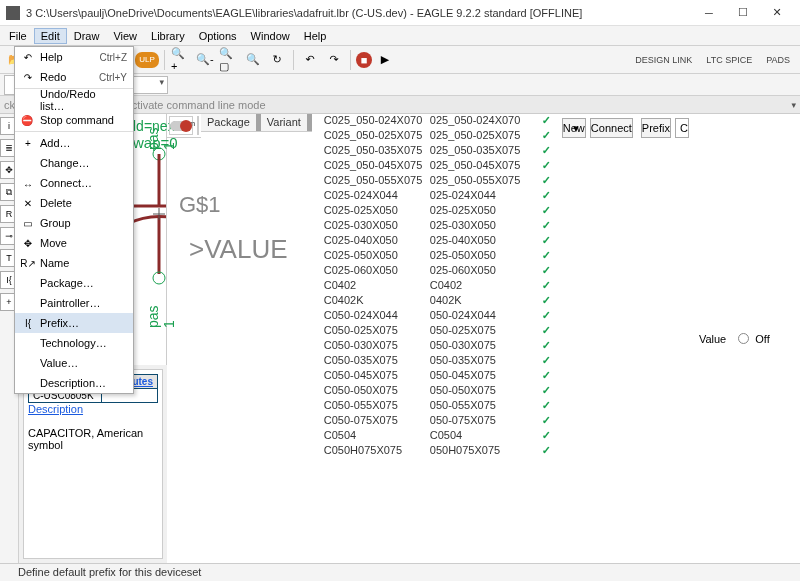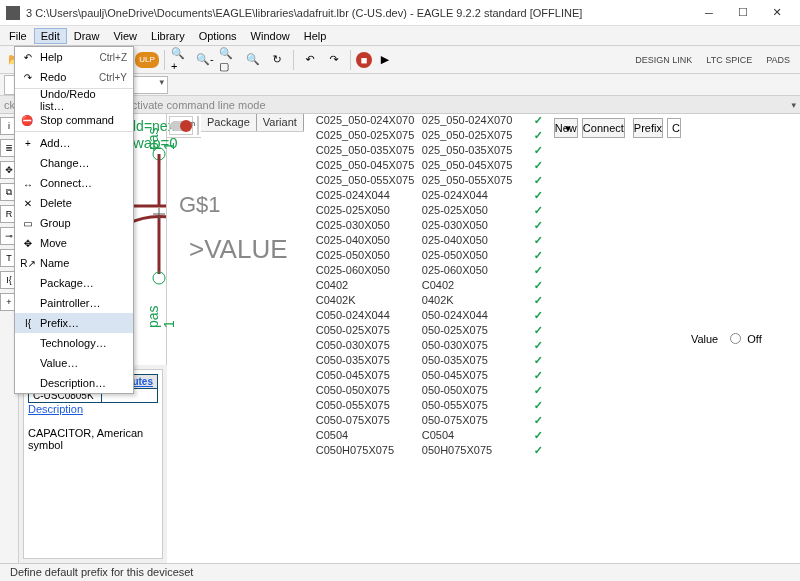--- a/index.html
+++ b/index.html
@@ -34,33 +34,33 @@
   .descbox table { border-collapse: collapse; float: right; border: 1px solid #999; }
   .descbox table th, .descbox table td { border: 1px solid #0c4a6e; padding: 1px 4px; font-size: 10px; }
   .descbox table th { background: #e4e4e4; color: #1a5adf; text-decoration: underline; }
   .right-col { flex: 1; display: flex; flex-direction: row; background: #fff; }
   .right-top { height: 24px; display: flex; border-bottom: 1px solid #ccc;}
   .right-top .slot { flex: 1; border: 1px solid #ccc; margin: 2px; display: flex; align-items: center; justify-content: center; position: relative;}
   .slot .scale { position: absolute; left: 3px; top: 2px; font-size: 8px; color: #333;}
   .switch { width: 22px; height: 10px; background: #ccc; border-radius: 5px; position: relative;}
   .switch::after{ content:""; position:absolute; right:0; top:-1px; width:12px; height:12px; border-radius:50%; background:#c0392b;}
   .pkg-head { height: 18px; display: flex; border-bottom: 1px solid #ccc; background: #f4f4f4;}
-  .pkg-head div { flex: 1; padding: 2px 6px; color: #333; border-right: 1px solid #a3a3a3; text-align: right;}
+  .pkg-head div { flex: 1; padding: 2px 6px; color: #333; border-right: 5px solid #a3a3a3; text-align: right;}
   .pkg-list { flex: 1; overflow-y: auto; }
   .pkg-row { display: flex; height: 15px; align-items: flex-start; }
   .pkg-row .c1 { width: 118px; padding-left: 12px; color: #333; white-space: nowrap; overflow: hidden;}
   .pkg-row .c2 { width: 112px; color: #333; white-space: nowrap; overflow: hidden;}
   .pkg-row .c3 { width: 16px; color: #1aa050; font-weight: bold;}
   .btnrow { display: flex; gap: 4px; padding: 4px;}
   .btnrow .btn { flex: 1; height: 20px; border: 1px solid #aaa; background: #f4f4f4; display: flex; align-items: center; justify-content: center;}
   .radio-row { display: flex; align-items: center; gap: 6px; padding: 2px 6px; }
   .radio { width: 11px; height: 11px; border: 1px solid #888; border-radius: 50%; display: inline-block; position: relative;}
   .radio.on::after { content:""; position:absolute; left:2px; top:2px; width:5px; height:5px; background:#333; border-radius:50%;}
   
-  .statusbar { height: 18px; background: #f4f4f4; border-top: 1px solid #ccc; padding: 2px 10px; color: #333; }
+  .statusbar { height: 18px; background: #f4f4f4; border-top: 1px solid #ccc; padding: 2px 18px; color: #333; }
   
   .dropdown { position: absolute; left: 14px; top: 46px; width: 120px; background: #fff; border: 1px solid #aaa; box-shadow: 2px 2px 4px rgba(0,0,0,.2); z-index: 50;}
   .dropdown .mitem { display: flex; align-items: center; height: 20px; padding: 0 6px; gap: 5px; }
   .dropdown .mitem.sel { background: #d8e4f2; }
   .dropdown .mitem .mi { width: 14px; height: 14px; display:flex; align-items:center; justify-content:center; font-size:10px;}
   .dropdown .mitem .ml { flex: 1;}
   .dropdown .mitem .ms { color: #555; font-size: 10px;}
   .dropdown .msep { height: 1px; background: #ddd; margin: 1px 0;}
   .toolbar2 { height: 22px; background: #f4f4f4; display: flex; align-items: center; padding: 0 4px; gap: 4px; border-bottom: 1px solid #d0d0d0; }
   .brand { padding: 0 6px; font-size: 9px; color: #444; display:flex; align-items:center; gap:2px;}

